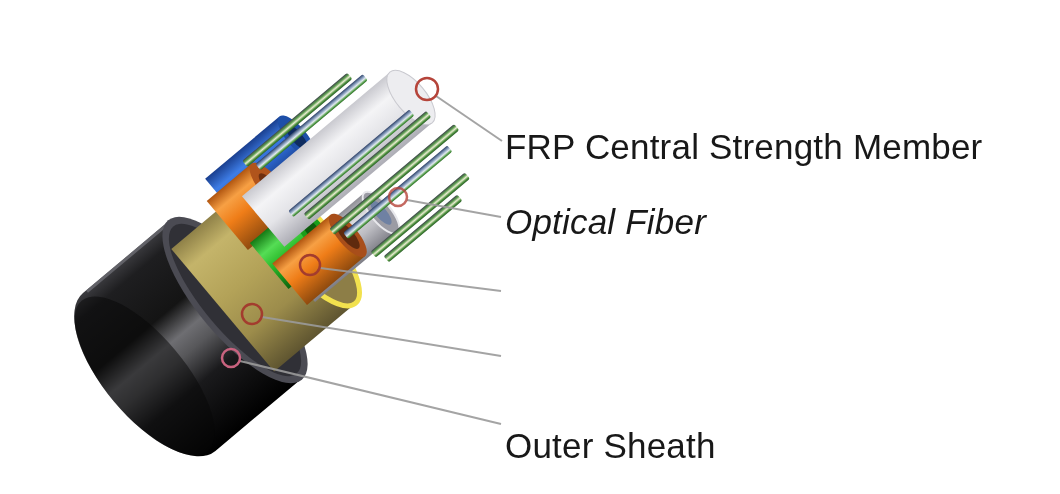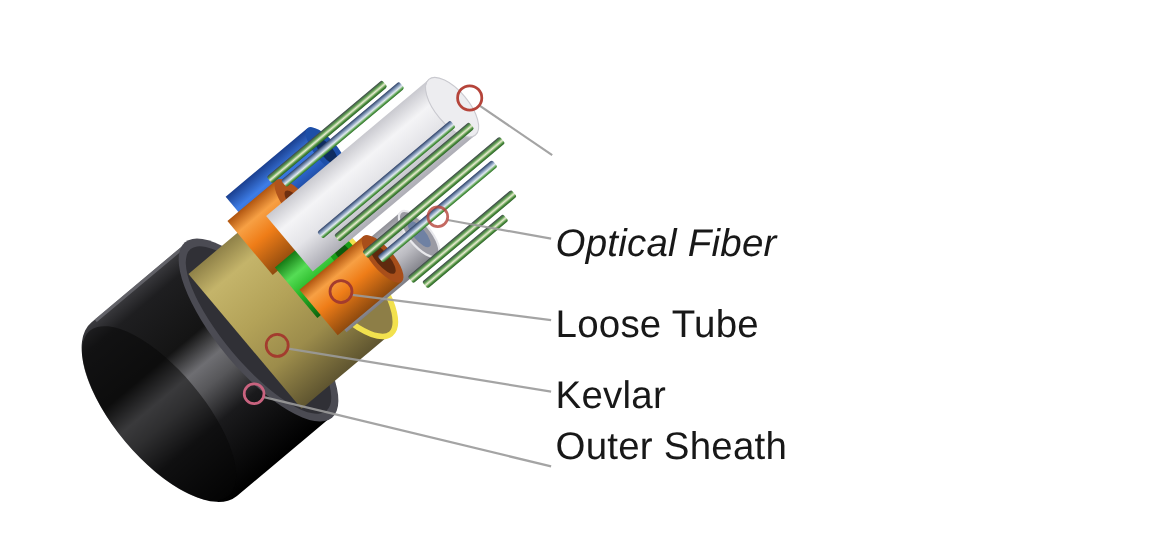--- a/index.html
+++ b/index.html
@@ -17,21 +17,21 @@
     font-size:35px;
     line-height:42px;
     color:#181818;
     letter-spacing:0.2px;
     white-space:nowrap;
   }
   .label-frp{top:126px;}
   .label-optical{top:201px;font-style:italic;}
   .label-loose{top:274px;}
   .label-kevlar{top:339px;}
-  .label-outer{top:385px;}
+  .label-outer{top:425px;}
 </style>
 </head>
 <body>
 
 <div class="stage">
 
   <svg width="1060" height="494" viewBox="0 0 1060 494">
     <defs>
       <linearGradient id="gBlack" x1="0" y1="0" x2="0" y2="1">
         <stop offset="0" stop-color="#3c3c40"></stop>
@@ -163,18 +163,17 @@
 
     <g fill="none" stroke-width="2.5">
       <circle cx="427" cy="89" r="11" stroke="#b5443a"></circle>
       <circle cx="398" cy="197" r="9" stroke="#b5443a" opacity="0.8"></circle>
       <circle cx="310" cy="265" r="10" stroke="#a33c2e"></circle>
       <circle cx="252" cy="314" r="10" stroke="#a33c2e"></circle>
       <circle cx="231" cy="358" r="9" stroke="#c9637f"></circle>
     </g>
   </svg>
 
+  <div class="label label-frp">FRP Central Strength Member</div>
   <div class="label label-optical">Optical Fiber</div>
-  <div class="label label-loose">Loose Tube</div>
-  <div class="label label-kevlar">Kevlar</div>
   <div class="label label-outer">Outer Sheath</div>
 
 </div>
 
 </body></html>

